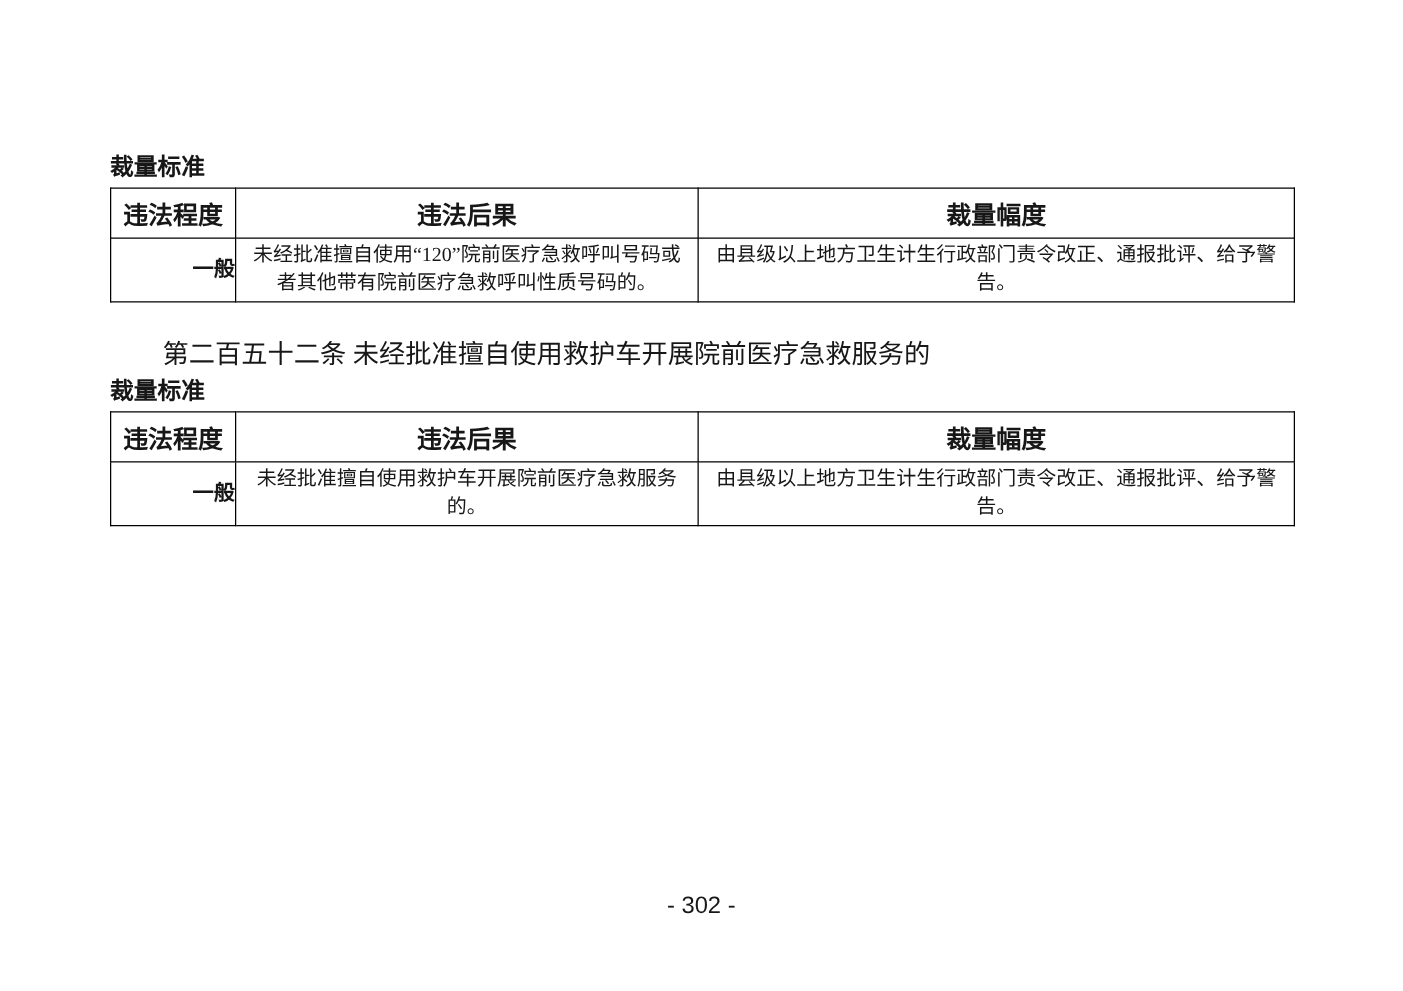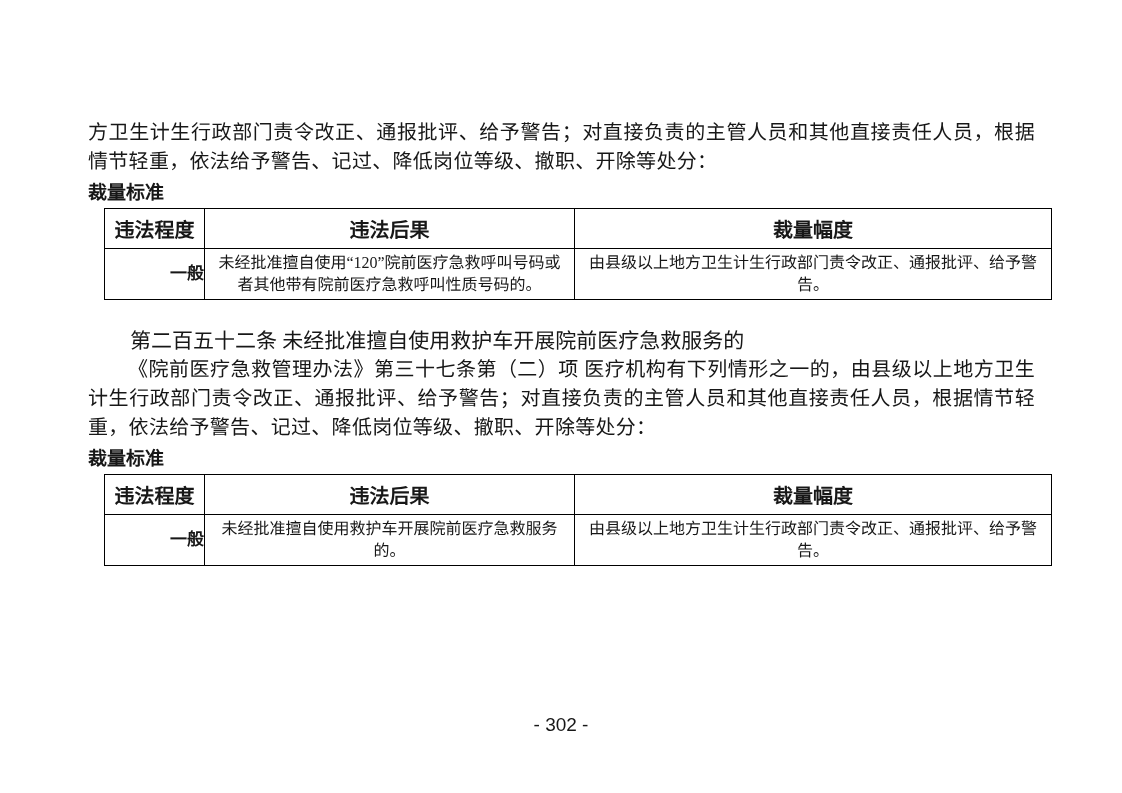--- a/index.html
+++ b/index.html
@@ -43,21 +43,20 @@
     margin: 6px 0 4px 0;
     font-size: 19px;
     line-height: 22px;
     font-weight: bold;
     font-family: "Liberation Sans", "DejaVu Sans", sans-serif;
   }
   table.standard-table {
     width: 100%;
     border-collapse: collapse;
     table-layout: fixed;
-    margin-left: 16px;
   }
   table.standard-table col.col-degree { width: 100px; }
   table.standard-table col.col-consequence { width: 370px; }
   table.standard-table col.col-range { width: 477px; }
   table.standard-table th {
     border: 1.5px solid #000000;
     font-family: "Liberation Sans", "DejaVu Sans", sans-serif;
     font-size: 20px;
     font-weight: bold;
     text-align: center;
@@ -90,21 +89,20 @@
     font-family: "Liberation Sans", "DejaVu Sans", sans-serif;
     font-size: 19px;
     color: #171717;
   }
 </style>
 </head>
 <body>
 
 <div class="content">
 
-  <p class="body-text">方卫生计生行政部门责令改正、通报批评、给予警告；对直接负责的主管人员和其他直接责任人员，根据情节轻重，依法给予警告、记过、降低岗位等级、撤职、开除等处分：</p>
 
 
   <div class="table-title">裁量标准</div>
 
   <table class="standard-table">
     <colgroup>
       <col class="col-degree">
       <col class="col-consequence">
       <col class="col-range">
     </colgroup>
@@ -120,21 +118,20 @@
         <td class="level-cell">一般</td>
         <td>未经批准擅自使用“120”院前医疗急救呼叫号码或者其他带有院前医疗急救呼叫性质号码的。</td>
         <td>由县级以上地方卫生计生行政部门责令改正、通报批评、给予警告。</td>
       </tr>
     </tbody>
   </table>
 
   <p class="article-heading">第二百五十二条 未经批准擅自使用救护车开展院前医疗急救服务的</p>
 
 
-  <p class="body-text indent">《院前医疗急救管理办法》第三十七条第（二）项 医疗机构有下列情形之一的，由县级以上地方卫生计生行政部门责令改正、通报批评、给予警告；对直接负责的主管人员和其他直接责任人员，根据情节轻重，依法给予警告、记过、降低岗位等级、撤职、开除等处分：</p>
 
 
   <div class="table-title">裁量标准</div>
 
   <table class="standard-table">
     <colgroup>
       <col class="col-degree">
       <col class="col-consequence">
       <col class="col-range">
     </colgroup>

